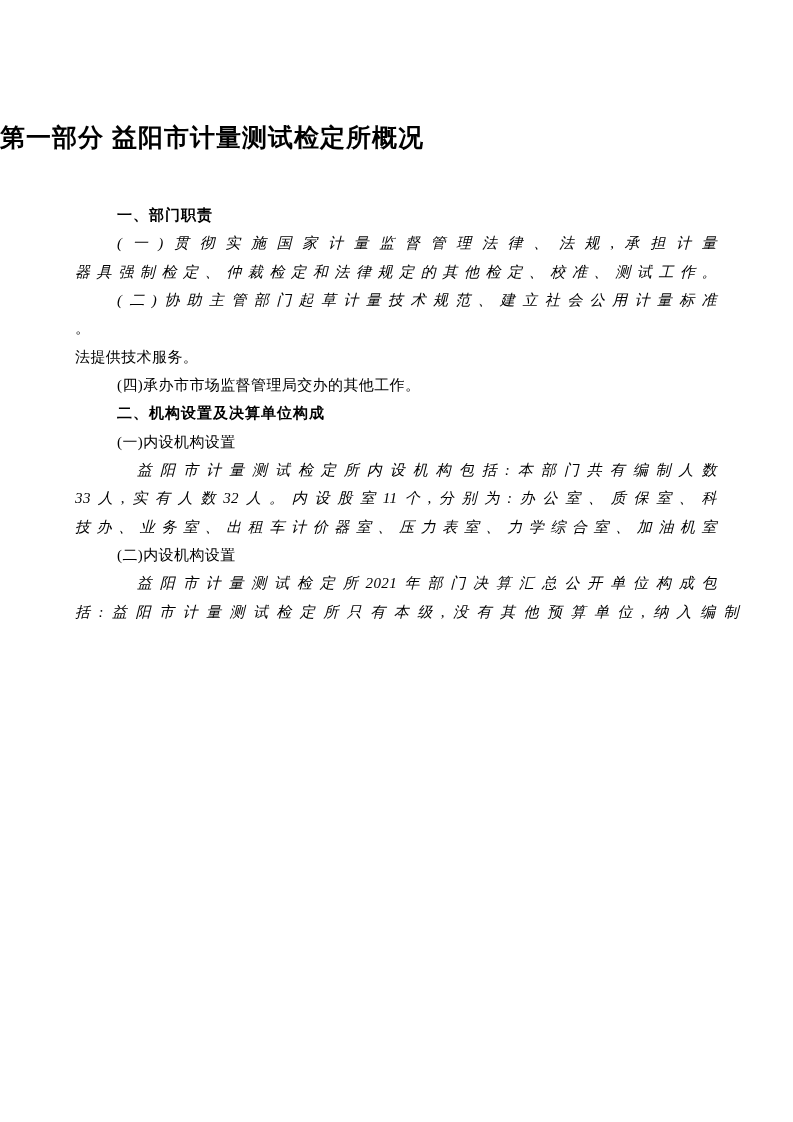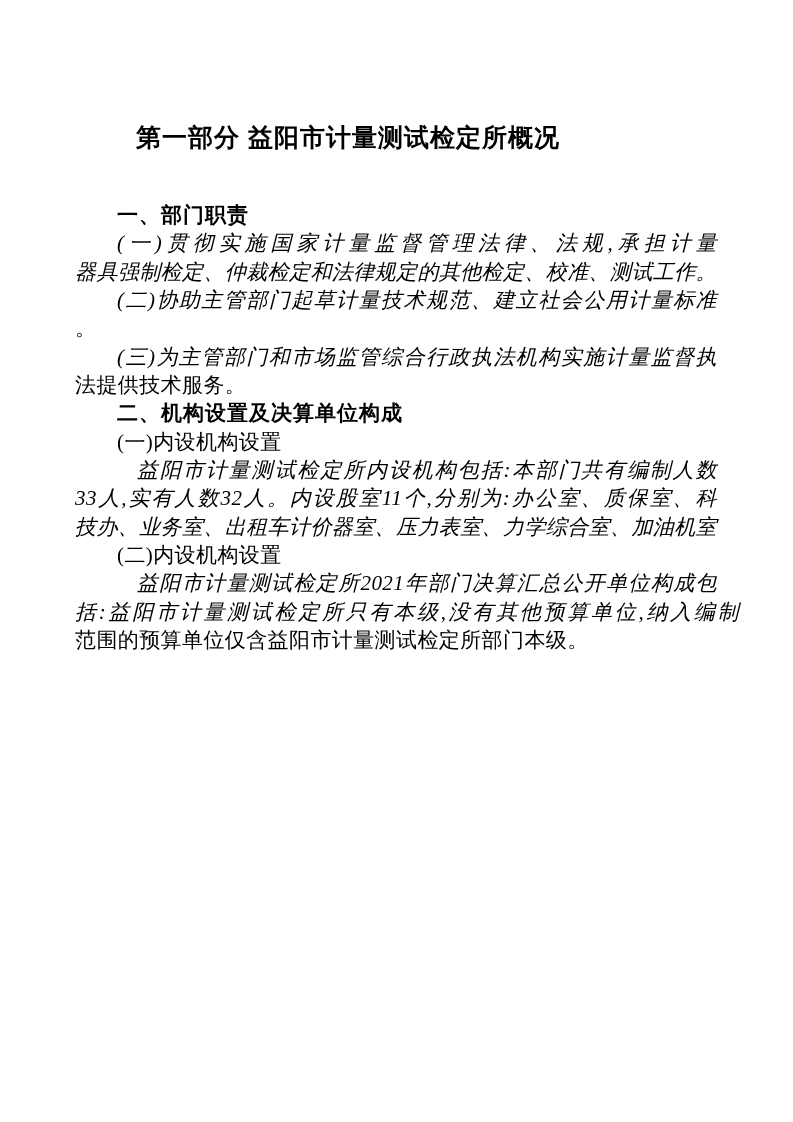--- a/index.html
+++ b/index.html
@@ -9,35 +9,34 @@
     height: 1122px;
     background: #ffffff;
     overflow: hidden;
     color: #000000;
   }
   .doc-title {
     position: absolute;
     top: 122px;
     left: 0;
     width: 696px;
-    text-align: center;
     font-family: "Liberation Sans", "DejaVu Sans", sans-serif;
     font-weight: bold;
     font-size: 25px;
     line-height: 30px;
     letter-spacing: 1px;
     color: #000000;
   }
   .doc-body {
     position: absolute;
     top: 201px;
     left: 75px;
     width: 642px;
     font-family: "Liberation Serif", "DejaVu Serif", serif;
-    font-size: 21px;
+    font-size: 15px;
     color: #000000;
   }
   .ln {
     height: 28.35px;
     line-height: 28.4px;
     letter-spacing: 0.4px;
     white-space: nowrap;
   }
   
   .b {
@@ -64,26 +63,25 @@
 <div class="page">
 
   <div class="doc-title">第一部分 益阳市计量测试检定所概况</div>
 
   <div class="doc-body">
     <div class="ln b i2">一、部门职责</div>
     <div class="ln i2 j">(一)贯彻实施国家计量监督管理法律、法规,承担计量</div>
     <div class="ln j">器具强制检定、仲裁检定和法律规定的其他检定、校准、测试工作。</div>
     <div class="ln i2 j">(二)协助主管部门起草计量技术规范、建立社会公用计量标准</div>
     <div class="ln">。</div>
-    <div class="ln i2 j">(三)为主管部门和市场监管综合行政执法机构实施计量监督执</div>
     <div class="ln">法提供技术服务。</div>
+    <div class="ln i2">(四)承办市市场监督管理局交办的其他工作。</div>
     <div class="ln b i2">二、机构设置及决算单位构成</div>
     <div class="ln i2">(一)内设机构设置</div>
     <div class="ln i3 j">益阳市计量测试检定所内设机构包括:本部门共有编制人数</div>
     <div class="ln j">33人,实有人数32人。内设股室11个,分别为:办公室、质保室、科</div>
     <div class="ln j">技办、业务室、出租车计价器室、压力表室、力学综合室、加油机室</div>
     <div class="ln i2">(二)内设机构设置</div>
     <div class="ln i3 j">益阳市计量测试检定所2021年部门决算汇总公开单位构成包</div>
     <div class="ln j jw">括:益阳市计量测试检定所只有本级,没有其他预算单位,纳入编制</div>
-    <div class="ln">范围的预算单位仅含益阳市计量测试检定所部门本级。</div>
   </div>
 
 </div>
 
 </body></html>

